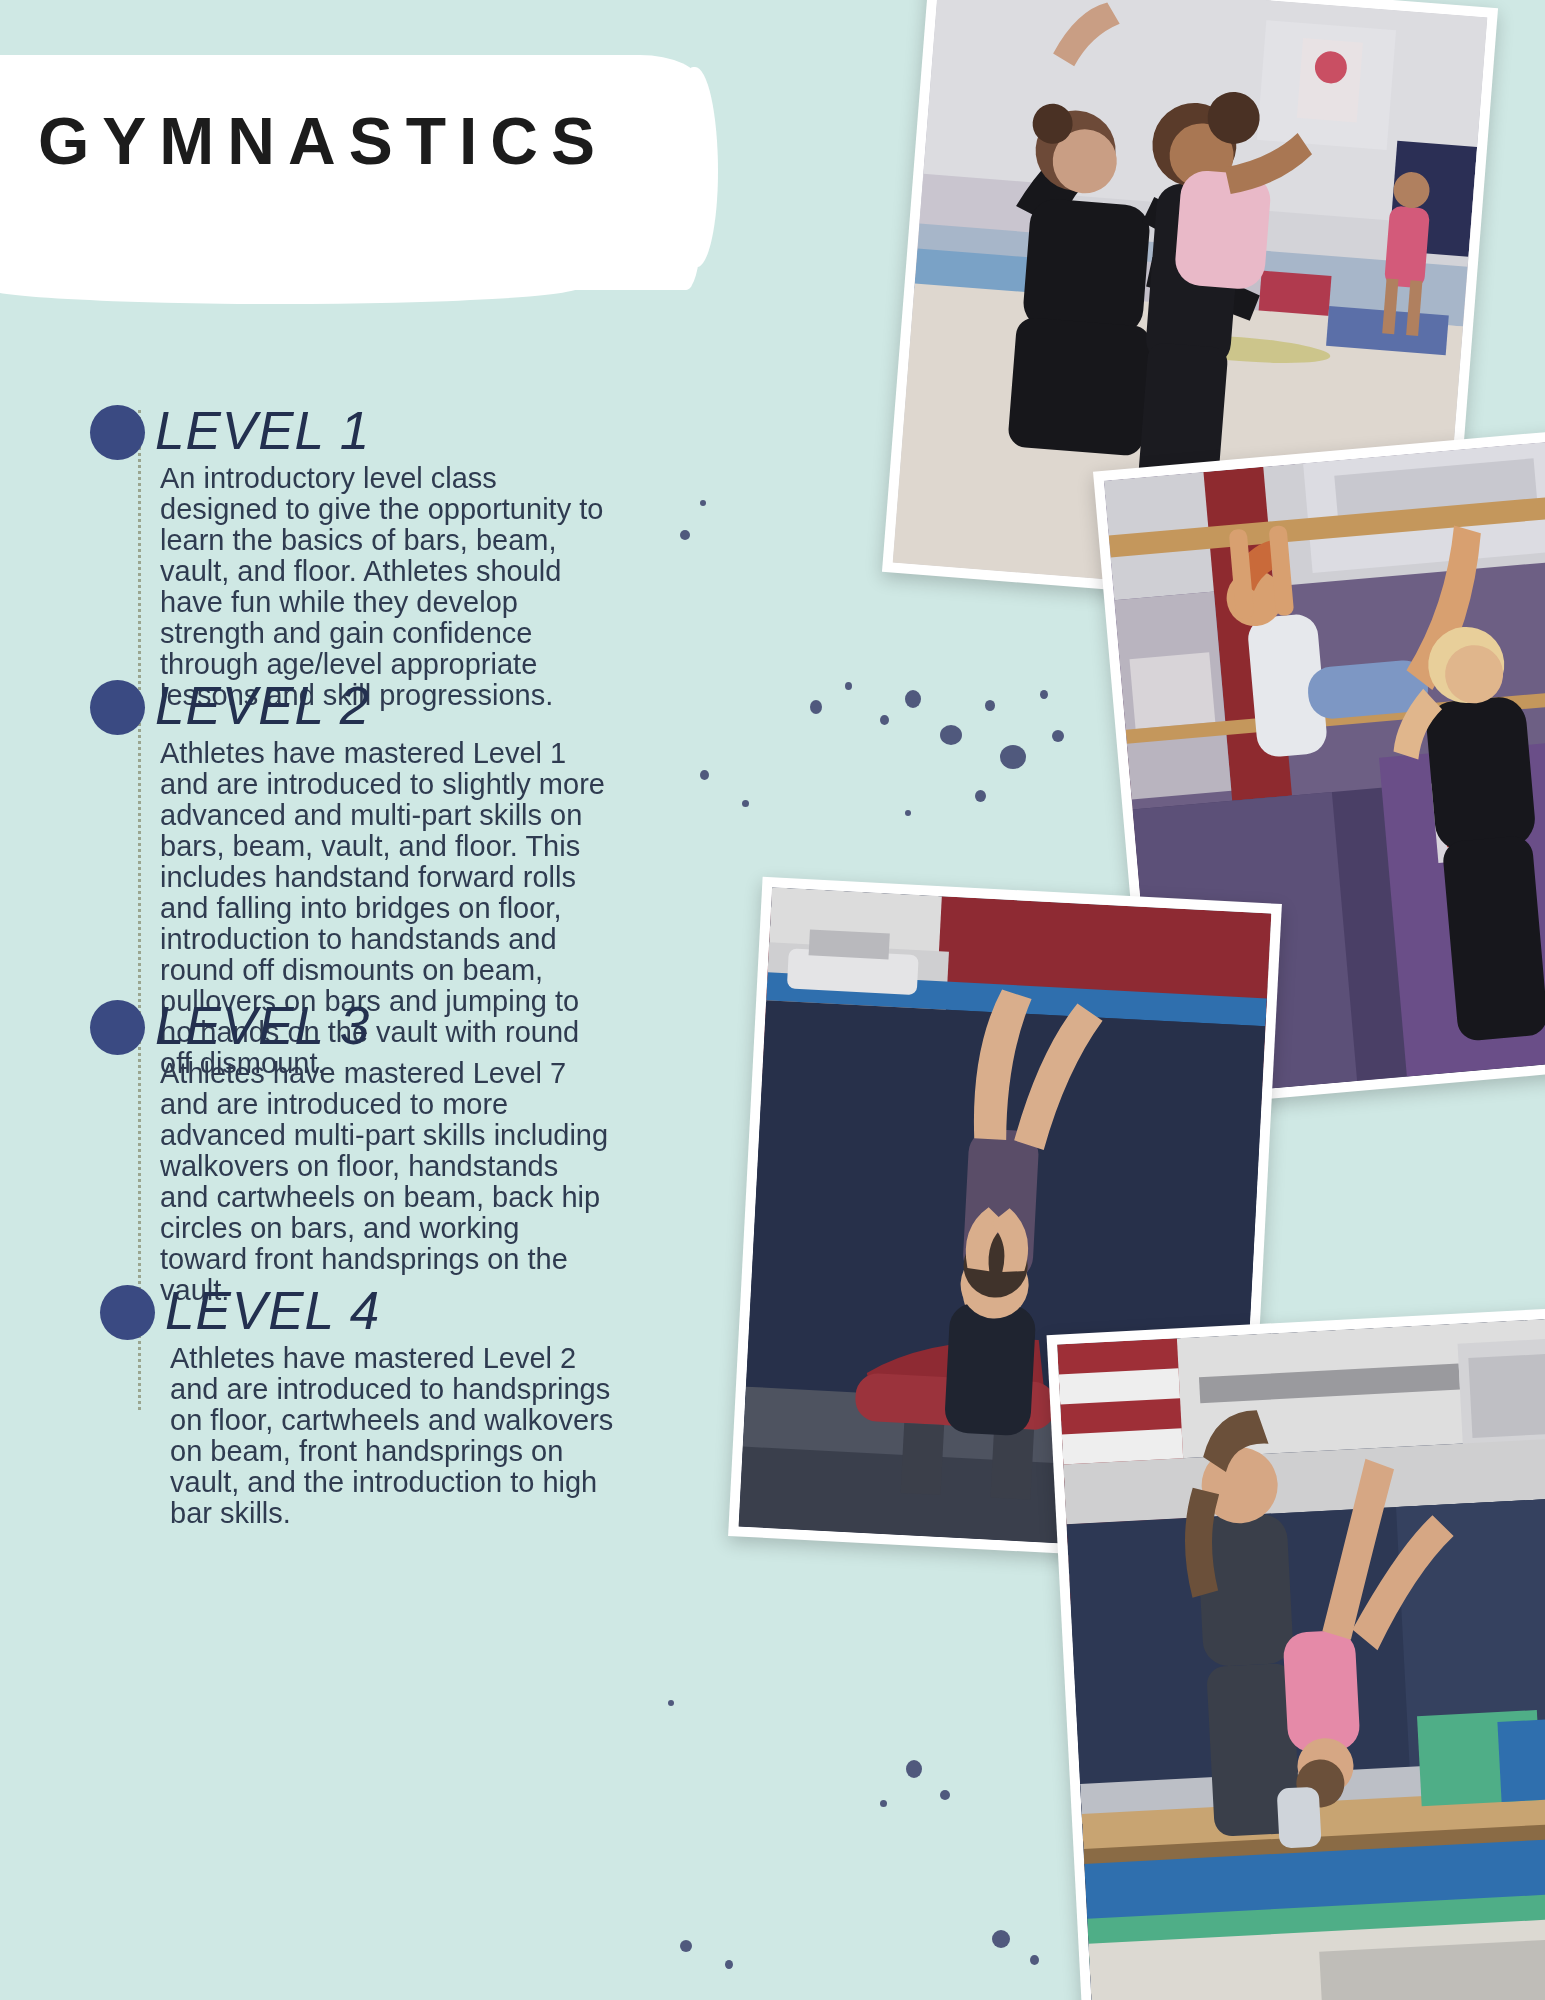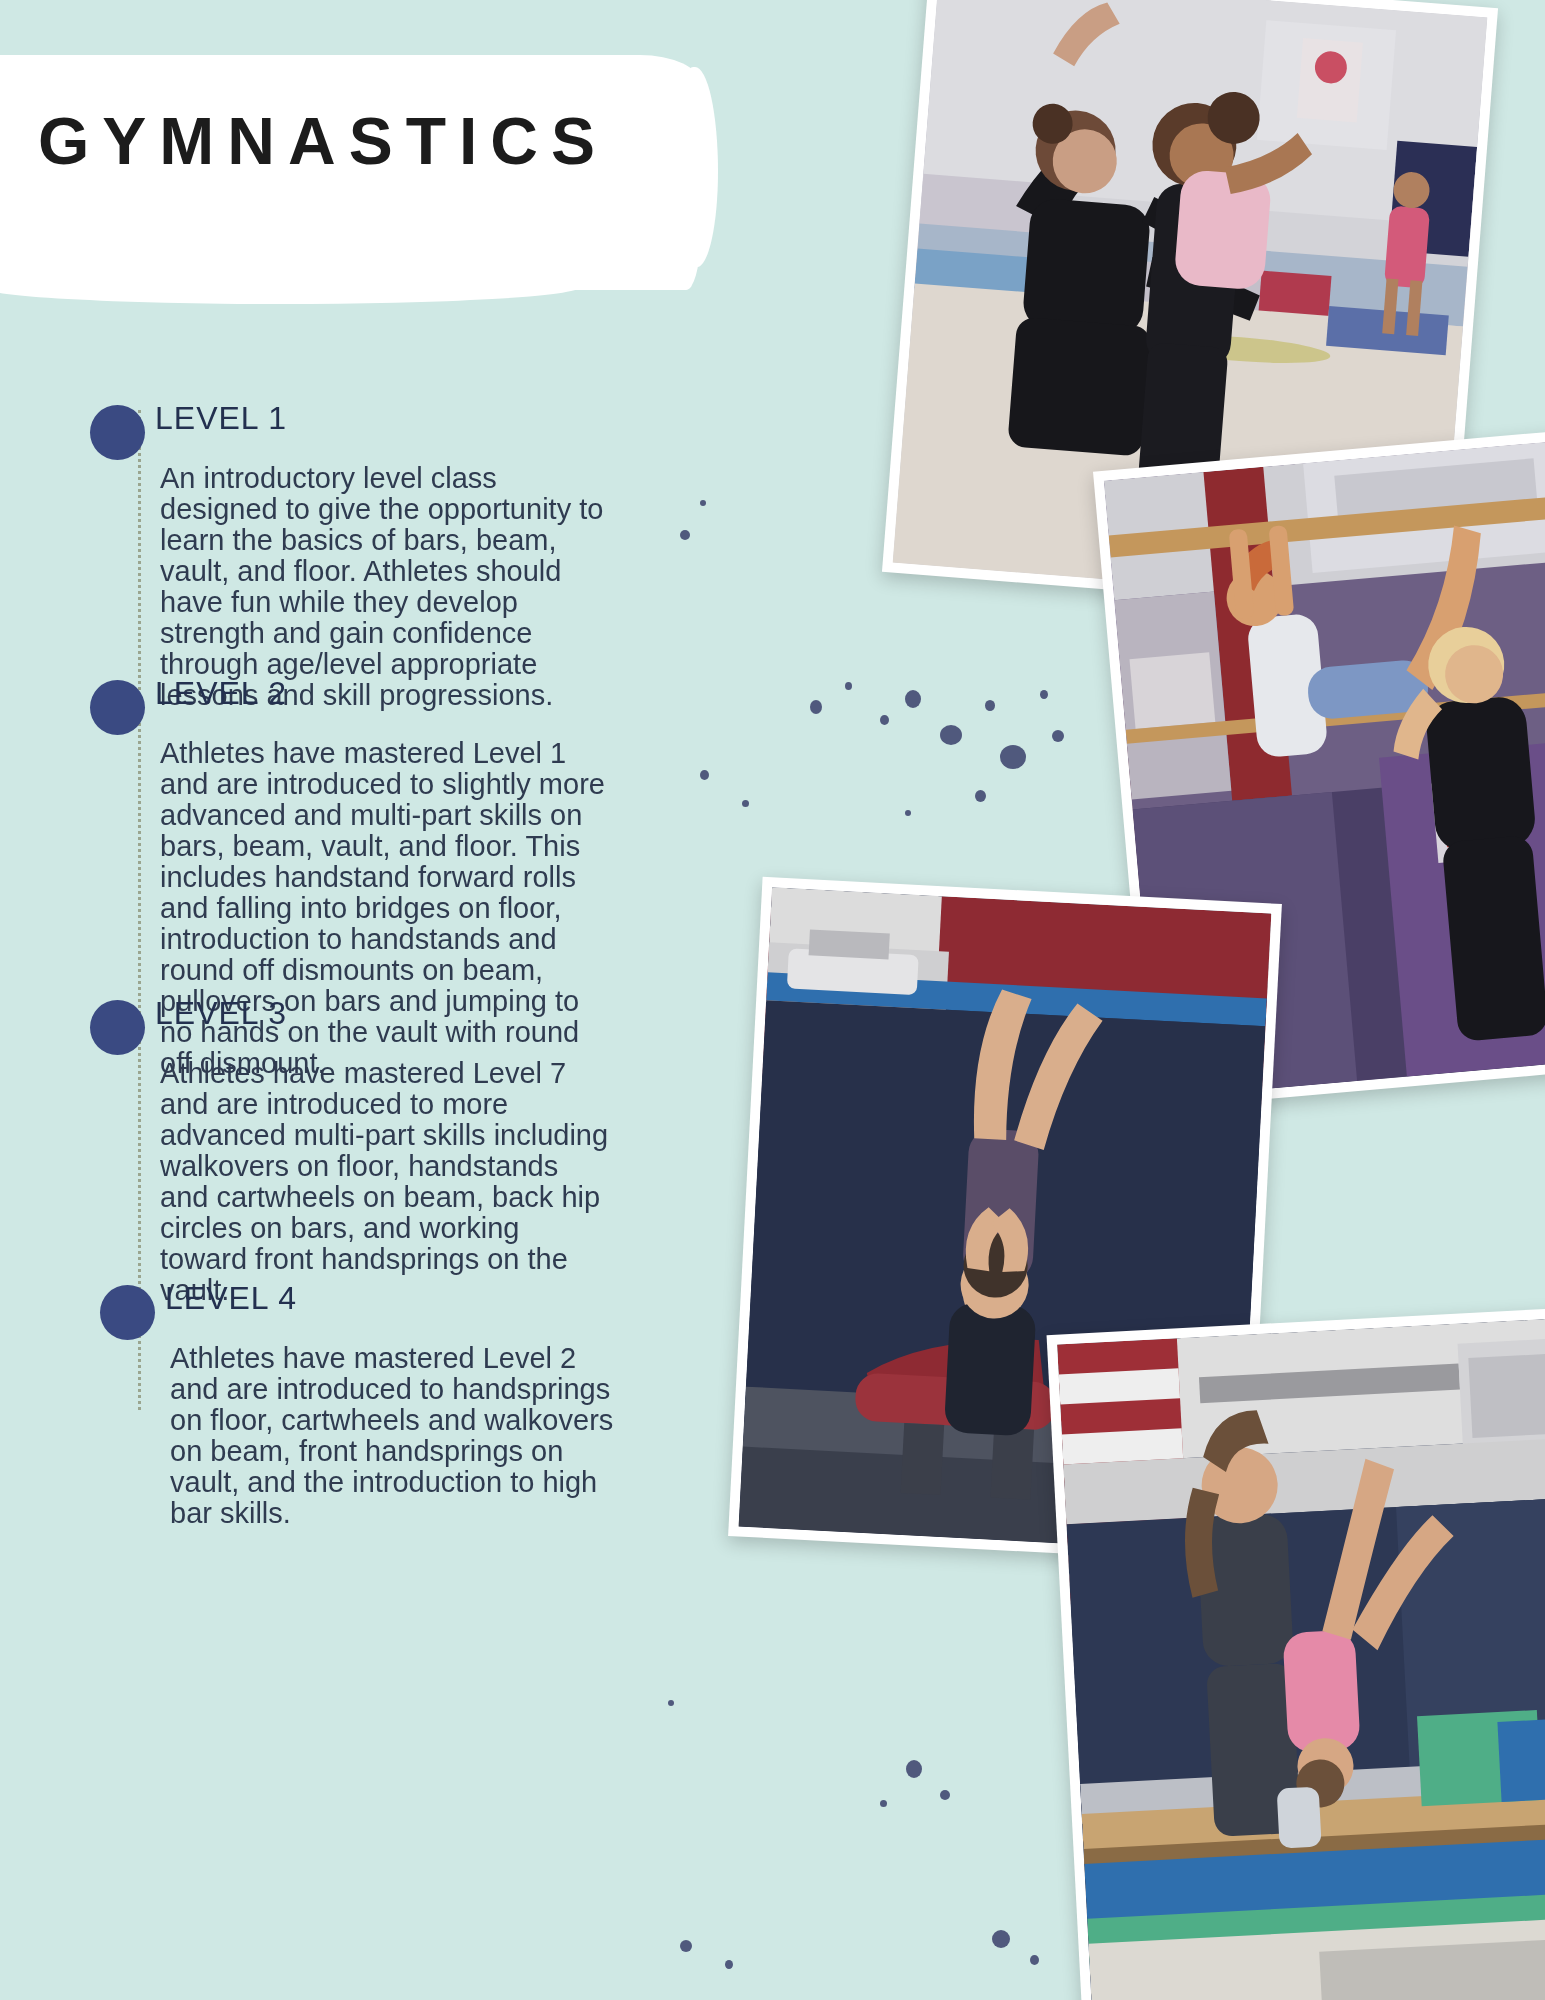--- a/index.html
+++ b/index.html
@@ -96,24 +96,25 @@
     top: 0;
     width: 55px;
     height: 55px;
     border-radius: 50%;
     background: #3a4a82;
   }
   .level-head {
     position: absolute;
     left: 40px;
     top: -5px;
-    font-size: 32px;
+    font-size: 53px;
     letter-spacing: 1px;
     color: #23304f;
     font-weight: normal;
+    font-style: italic;
   }
   .level-body {
     position: absolute;
     left: 45px;
     top: 58px;
     width: 450px;
     font-size: 29px;
     line-height: 31px;
     color: #2f3b50;
   }

